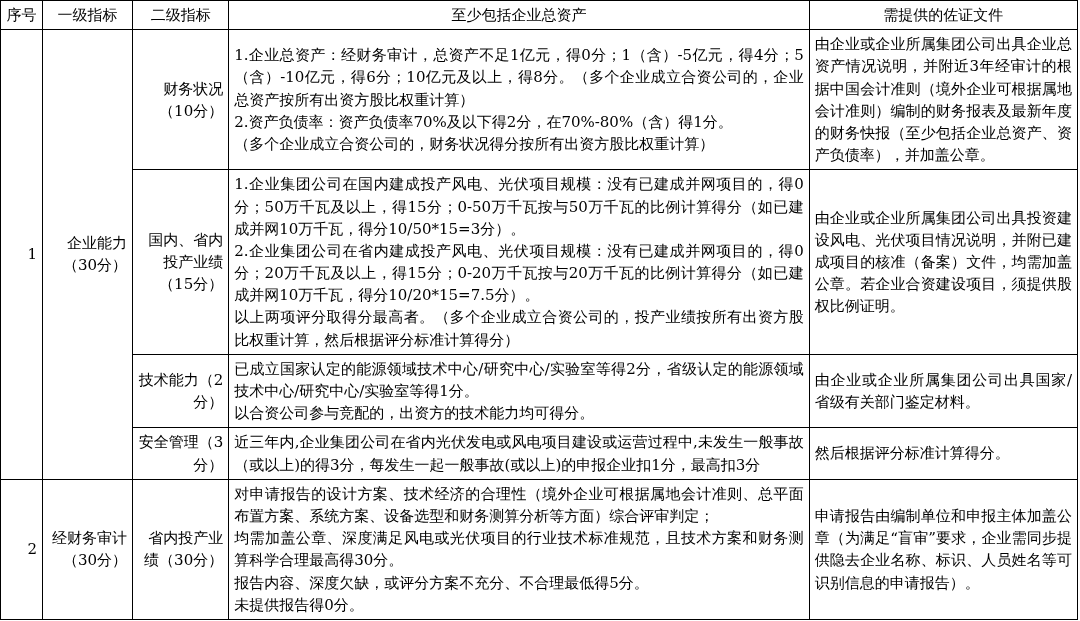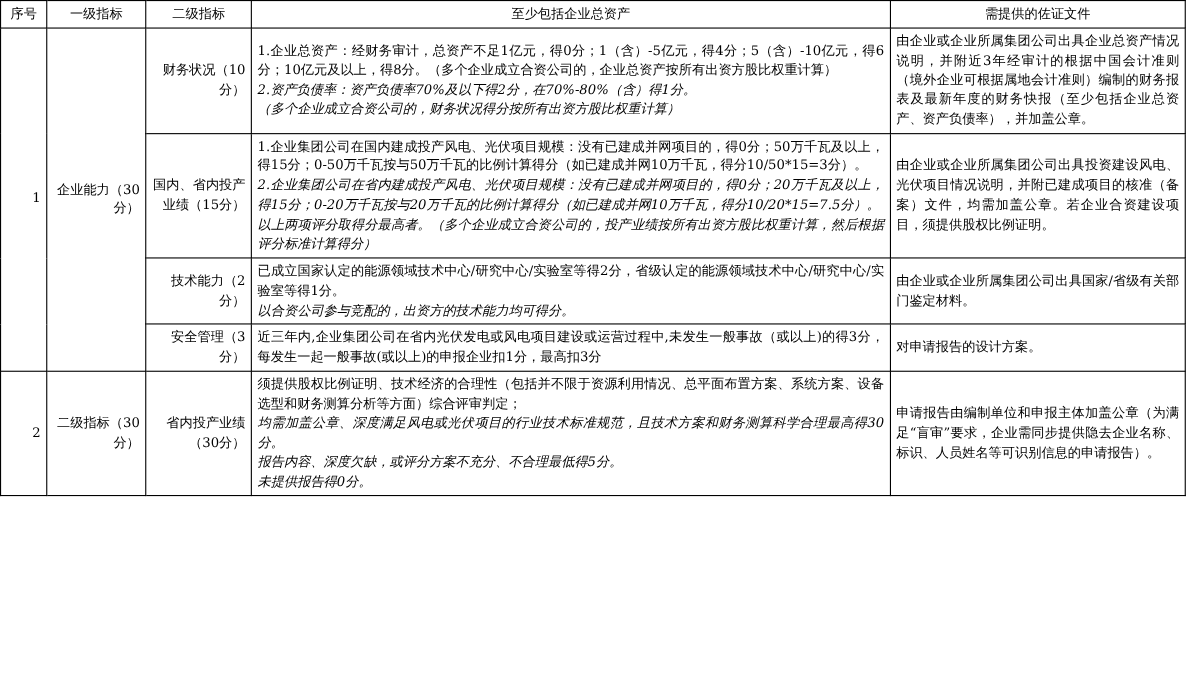--- a/index.html
+++ b/index.html
@@ -18,21 +18,21 @@
     border-collapse: collapse;
     width: 1078px;
     margin: 0;
     table-layout: fixed;
   }
   table.score-table th,
   table.score-table td {
     border: 1px solid #000000;
     vertical-align: middle;
     padding: 3px 5px;
-    font-size: 12px;
+    font-size: 15px;
     line-height: 1.48;
   }
   thead th {
     text-align: center;
     font-weight: normal;
     font-size: 14px;
     padding: 4px 4px;
   }
   
   col.c-no      { width: 42px; }
@@ -61,21 +61,20 @@
     padding-right: 6px;
     margin-top: 12px;
   }
   .para {
     margin: 0;
     text-align: justify;
     text-justify: inter-ideograph;
   }
   .para + .para {
     margin-top: 0px;
-    font-style: italic;
   }
 </style>
 </head>
 <body>
 
 <table class="score-table">
   <colgroup>
     <col class="c-no">
     <col class="c-l1">
     <col class="c-l2">
@@ -126,30 +125,30 @@
       <td class="docs-cell">
         <p class="para">由企业或企业所属集团公司出具国家/省级有关部门鉴定材料。</p>
       </td>
     </tr>
     <tr>
       <td class="l2-cell">安全管理（3分）</td>
       <td class="content-cell">
         <p class="para">近三年内,企业集团公司在省内光伏发电或风电项目建设或运营过程中,未发生一般事故（或以上)的得3分，每发生一起一般事故(或以上)的申报企业扣1分，最高扣3分</p>
       </td>
       <td class="docs-cell">
-        <p class="para">对申请报告的设计方案。</p>
+        <p class="para">然后根据评分标准计算得分。</p>
       </td>
     </tr>
 
     <tr>
       <td class="no-cell">2</td>
-      <td class="l1-cell">二级指标（30分）</td>
+      <td class="l1-cell">经财务审计（30分）</td>
       <td class="l2-cell">省内投产业绩（30分）</td>
       <td class="content-cell">
-        <p class="para">须提供股权比例证明、技术经济的合理性（包括并不限于资源利用情况、总平面布置方案、系统方案、设备选型和财务测算分析等方面）综合评审判定；</p>
+        <p class="para">对申请报告的设计方案、技术经济的合理性（境外企业可根据属地会计准则、总平面布置方案、系统方案、设备选型和财务测算分析等方面）综合评审判定；</p>
         <p class="para">均需加盖公章、深度满足风电或光伏项目的行业技术标准规范，且技术方案和财务测算科学合理最高得30分。</p>
         <p class="para">报告内容、深度欠缺，或评分方案不充分、不合理最低得5分。</p>
         <p class="para">未提供报告得0分。</p>
       </td>
       <td class="docs-cell">
         <p class="para">申请报告由编制单位和申报主体加盖公章（为满足“盲审”要求，企业需同步提供隐去企业名称、标识、人员姓名等可识别信息的申请报告）。</p>
       </td>
     </tr>
   </tbody>
 </table>

